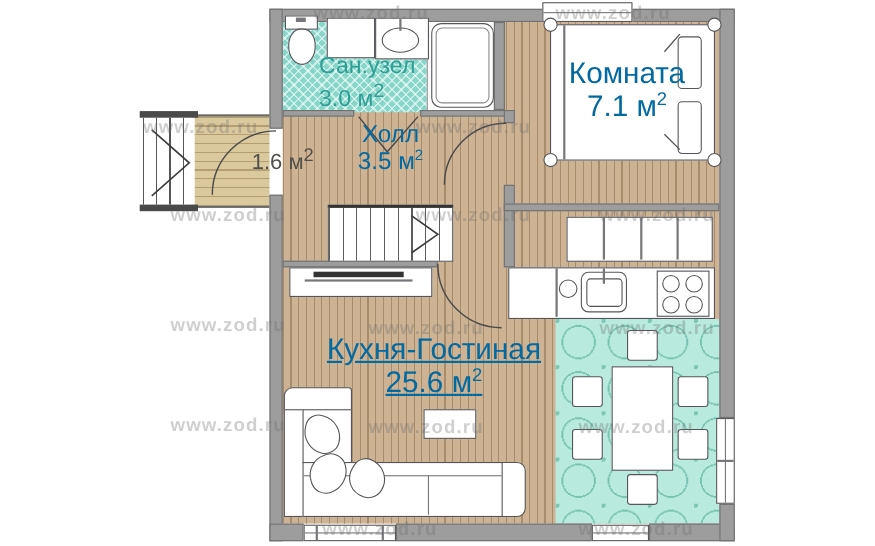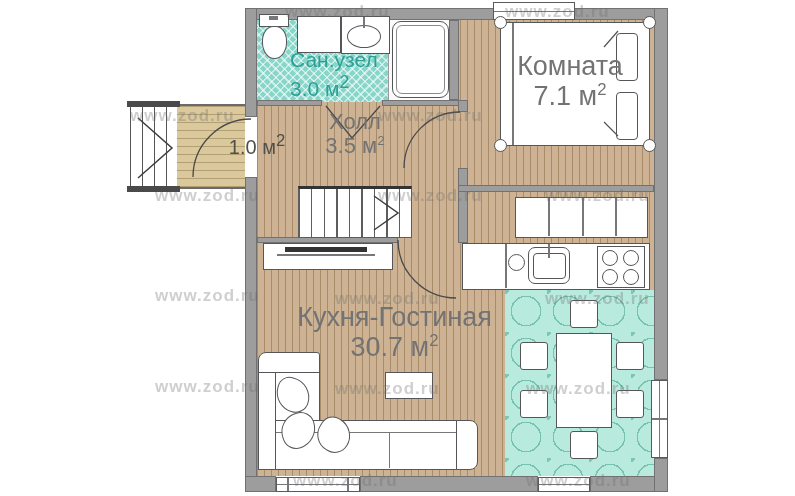--- a/index.html
+++ b/index.html
@@ -21,21 +21,21 @@
   .shower-zone{position:absolute;background:#fbfbfb;border-left:1px solid #9a9a9a;box-sizing:border-box;}
   .dining{position:absolute;background-color:#b8eadd;
         background-image:radial-gradient(circle at 21px 21px,transparent 14px,rgba(75,168,146,.6) 14px 15.5px,transparent 15.5px),
                          radial-gradient(circle at 0 0,rgba(75,168,146,.55) 0 4px,transparent 4px);
         background-size:42px 42px;}
   .stairs{position:absolute;background-color:#fff;border:1px solid #5d5d5d;border-top:3px solid #333;
         background-image:repeating-linear-gradient(90deg,#5d5d5d 0 1px,transparent 1px 12.5px);box-sizing:border-box;}
   .ext-stairs{position:absolute;background-color:#fff;
         background-image:repeating-linear-gradient(90deg,#555 0 1px,transparent 1px 12px);}
   .bar{position:absolute;background:#4a4a4a;}
-  .room-label{position:absolute;text-align:center;line-height:1.08;color:#737373;}
+  .room-label{position:absolute;text-align:center;line-height:1.08;color:#0369a1;}
   .room-label sup{font-size:62%;}
   .rl-27{font-size:27px;}
   .rl-26{font-size:22px;}
   .teal-label{color:#2d9f96;text-align:left;font-size:21px;line-height:1.15;}
   .gray-label{color:#50504a;font-size:20px;}
   .wm{position:absolute;font:700 17px "Liberation Sans",sans-serif;letter-spacing:1px;
       white-space:nowrap;pointer-events:none;}
   .circle{position:absolute;background:#fff;border:1.4px solid #555;border-radius:50%;box-sizing:border-box;}
   svg.overlay{position:absolute;left:0;top:0;}
 </style>
@@ -169,26 +169,26 @@
     <div><span>3.0 м</span><sup>2</sup></div>
   </div>
   <div class="room-label rl-27" style="left:495px;top:52px;width:150px;">
     <div>Комната</div>
     <div><span>7.1 м</span><sup>2</sup></div>
   </div>
   <div class="room-label rl-26" style="left:290px;top:110px;width:130px;">
     <div>Холл</div>
     <div><span>3.5 м</span><sup>2</sup></div>
   </div>
-  <div class="room-label rl-27" style="left:258px;top:303px;width:273px;">
+  <div class="room-label rl-27" style="left:258px;top:303px;width:273px;text-decoration:underline;">
     <div>Кухня-Гостиная</div>
-    <div><span>30.7 м</span><sup>2</sup></div>
+    <div><span>25.6 м</span><sup>2</sup></div>
   </div>
   <div class="abs gray-label" style="left:178px;top:131px;width:70px;text-align:center;">
-    <span>1.0 м</span><sup>2</sup>
+    <span>1.6 м</span><sup>2</sup>
   </div>
 
   <div class="abs" style="left:0;top:0;width:795px;height:496px;pointer-events:none;">
       <div class="wm" style="left: 285px; top: 2px; color: rgba(108, 108, 108, 0.33);">www.zod.ru</div>
       <div class="wm" style="left: 505px; top: 2px; color: rgba(108, 108, 108, 0.33);">www.zod.ru</div>
       <div class="wm" style="left: 130px; top: 106px; color: rgba(108, 108, 108, 0.33);">www.zod.ru</div>
       <div class="wm" style="left: 378px; top: 106px; color: rgba(108, 108, 108, 0.33);">www.zod.ru</div>
       <div class="wm" style="left: 155px; top: 186px; color: rgba(108, 108, 108, 0.33);">www.zod.ru</div>
       <div class="wm" style="left: 378px; top: 186px; color: rgba(108, 108, 108, 0.33);">www.zod.ru</div>
       <div class="wm" style="left: 545px; top: 186px; color: rgba(108, 108, 108, 0.33);">www.zod.ru</div>

